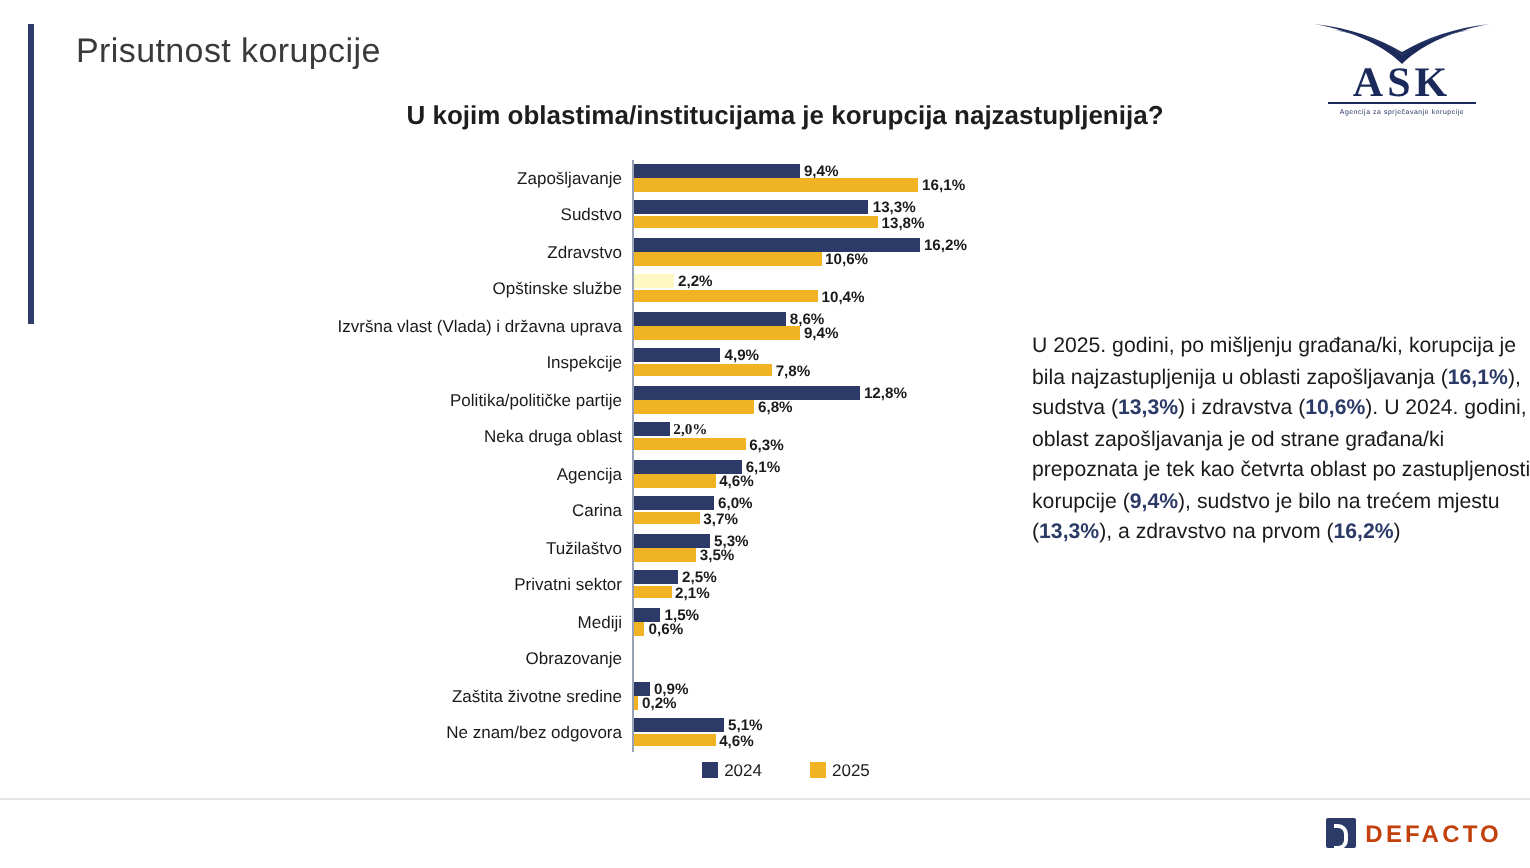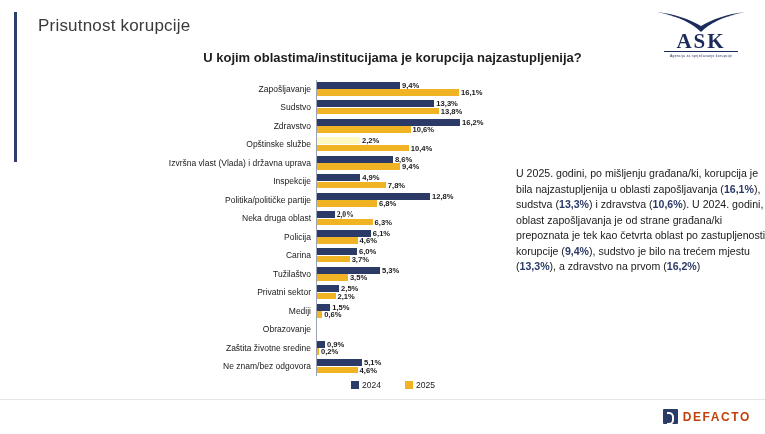--- a/index.html
+++ b/index.html
@@ -187,21 +187,21 @@
             <span class="val">16,2%</span>
           </div>
           <div class="bar b2025" style="width: 93.5294px; background: rgb(240, 179, 35);">
             <span class="val">10,6%</span>
           </div>
         </div>
       </div>
       <div class="row">
         <div class="row-label">Opštinske službe</div>
         <div class="bars">
-          <div class="bar b2024" style="width: 43px; background: #fef9c3;">
+          <div class="bar b2024" style="width: 20px; background: #fef9c3;">
             <span class="val">2,2%</span>
           </div>
           <div class="bar b2025" style="width: 91.7647px; background: rgb(240, 179, 35);">
             <span class="val">10,4%</span>
           </div>
         </div>
       </div>
       <div class="row">
         <div class="row-label">Izvršna vlast (Vlada) i državna uprava</div>
         <div class="bars">
@@ -240,21 +240,21 @@
         <div class="bars">
           <div class="bar b2024" style="width: 17.6471px; background: rgb(43, 58, 103); font-family: Liberation Serif, serif;">
             <span class="val">2,0%</span>
           </div>
           <div class="bar b2025" style="width: 55.5882px; background: rgb(240, 179, 35);">
             <span class="val">6,3%</span>
           </div>
         </div>
       </div>
       <div class="row">
-        <div class="row-label">Policija</div>
+        <div class="row-label">Agencija</div>
         <div class="bars">
           <div class="bar b2024" style="width: 53.8235px; background: rgb(43, 58, 103);">
             <span class="val">6,1%</span>
           </div>
           <div class="bar b2025" style="width: 40.5882px; background: rgb(240, 179, 35);">
             <span class="val">4,6%</span>
           </div>
         </div>
       </div>
       <div class="row">
@@ -264,21 +264,21 @@
             <span class="val">6,0%</span>
           </div>
           <div class="bar b2025" style="width: 32.6471px; background: rgb(240, 179, 35);">
             <span class="val">3,7%</span>
           </div>
         </div>
       </div>
       <div class="row">
         <div class="row-label">Tužilaštvo</div>
         <div class="bars">
-          <div class="bar b2024" style="width: 63px; background: rgb(43, 58, 103);">
+          <div class="bar b2024" style="width: 38px; background: rgb(43, 58, 103);">
             <span class="val">5,3%</span>
           </div>
           <div class="bar b2025" style="width: 30.8824px; background: rgb(240, 179, 35);">
             <span class="val">3,5%</span>
           </div>
         </div>
       </div>
       <div class="row">
         <div class="row-label">Privatni sektor</div>
         <div class="bars">

